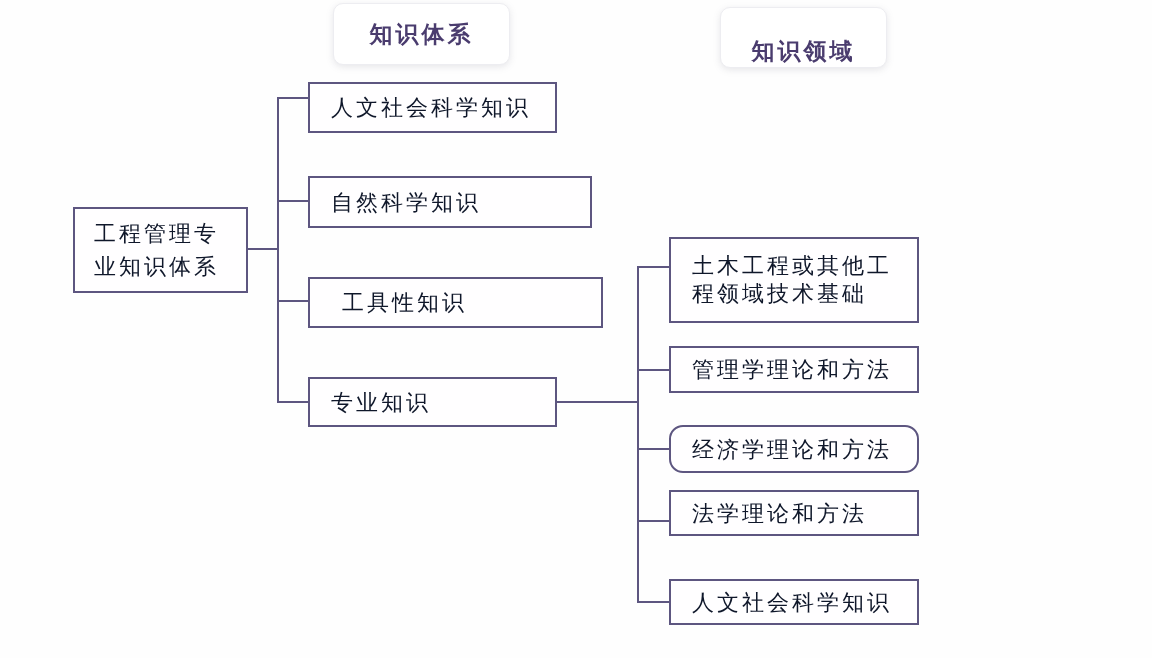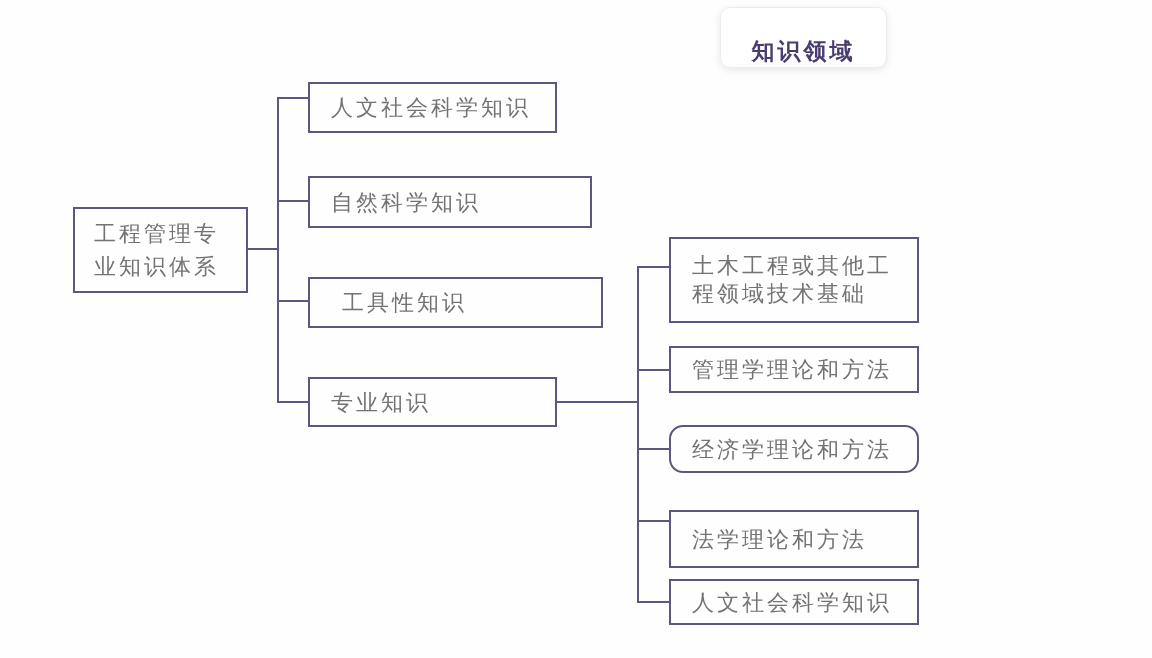--- a/index.html
+++ b/index.html
@@ -32,21 +32,21 @@
     color: #4a3c6e;
   }
   
   .node {
     position: absolute;
     box-sizing: border-box;
     background: #fffeff;
     border: 2px solid #5d5680;
     display: flex;
     align-items: center;
-    color: #737373;
+    color: #0f172a;
     font-size: 22px;
     letter-spacing: 3px;
     line-height: 33px;
   }
   .node.pad {
     padding: 0 21px;
     justify-content: flex-start;
     text-align: left;
   }
   .node.root {
@@ -57,20 +57,23 @@
   .line {
     position: absolute;
     background: #5d5680;
   }
 </style>
 </head>
 <body>
 
 <div class="canvas">
 
+  <div class="col-header" style="left:333px; top:3px; width:177px; height:62px;">
+    <span>知识体系</span>
+  </div>
   <div class="col-header" style="left:720px; top:7px; width:167px; height:61px;align-items:flex-end;">
     <span>知识领域</span>
   </div>
 
   <div class="line" style="left:246px; top:248px; width:32px; height:2px;"></div>
   <div class="line" style="left:277px; top:98px; width:2px; height:305px;"></div>
   <div class="line" style="left:277px; top:97px; width:32px; height:2px;"></div>
   <div class="line" style="left:277px; top:200px; width:32px; height:2px;"></div>
   <div class="line" style="left:277px; top:300px; width:32px; height:2px;"></div>
   <div class="line" style="left:277px; top:401px; width:32px; height:2px;"></div>
@@ -102,20 +105,20 @@
 
   <div class="node pad" style="left:669px; top:237px; width:250px; height:86px; line-height:28px;">
     <span>土木工程或其他工程领域技术基础</span>
   </div>
   <div class="node pad" style="left:669px; top:346px; width:250px; height:47px;">
     <span>管理学理论和方法</span>
   </div>
   <div class="node pad" style="left:669px; top:425px; width:250px; height:48px;border-radius:14px;">
     <span>经济学理论和方法</span>
   </div>
-  <div class="node pad" style="left:669px; top:510px; width:250px; height:58px;align-items:center;">
+  <div class="node pad" style="left:669px; top:490px; width:250px; height:46px;align-items:center;">
     <span>法学理论和方法</span>
   </div>
   <div class="node pad" style="left:669px; top:579px; width:250px; height:46px;">
     <span>人文社会科学知识</span>
   </div>
 
 </div>
 
 </body></html>

